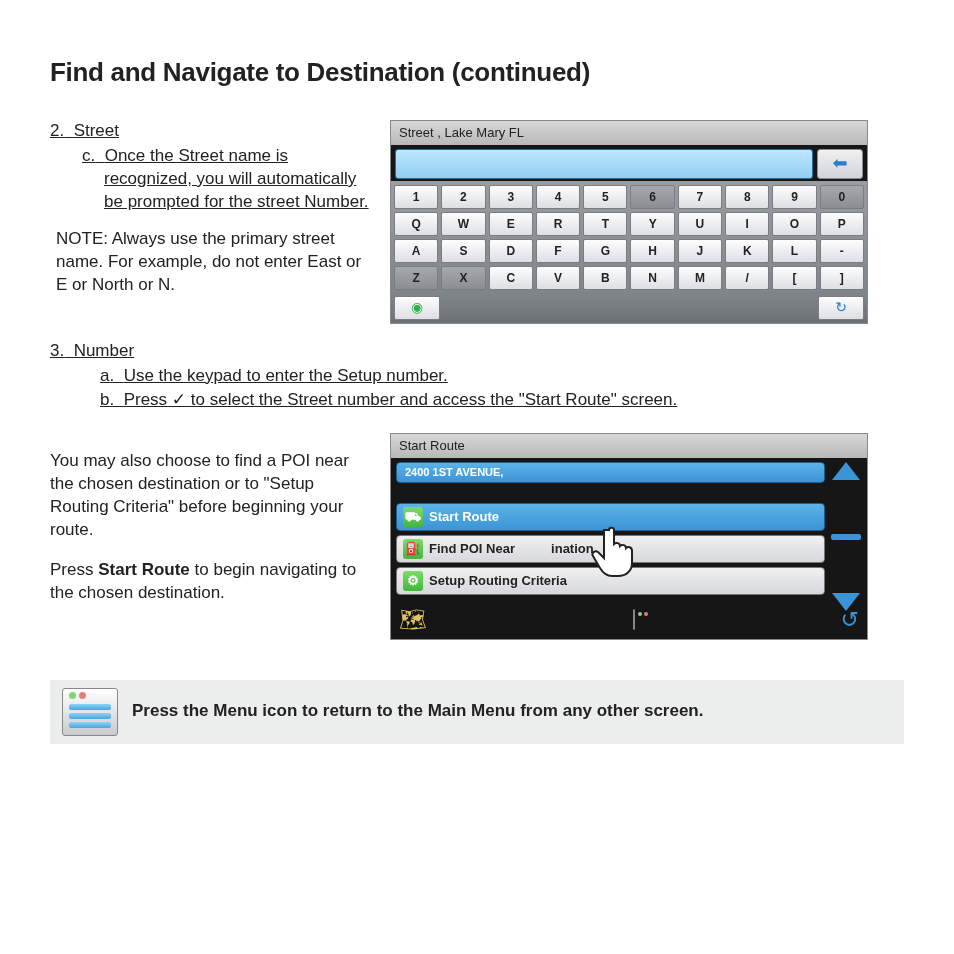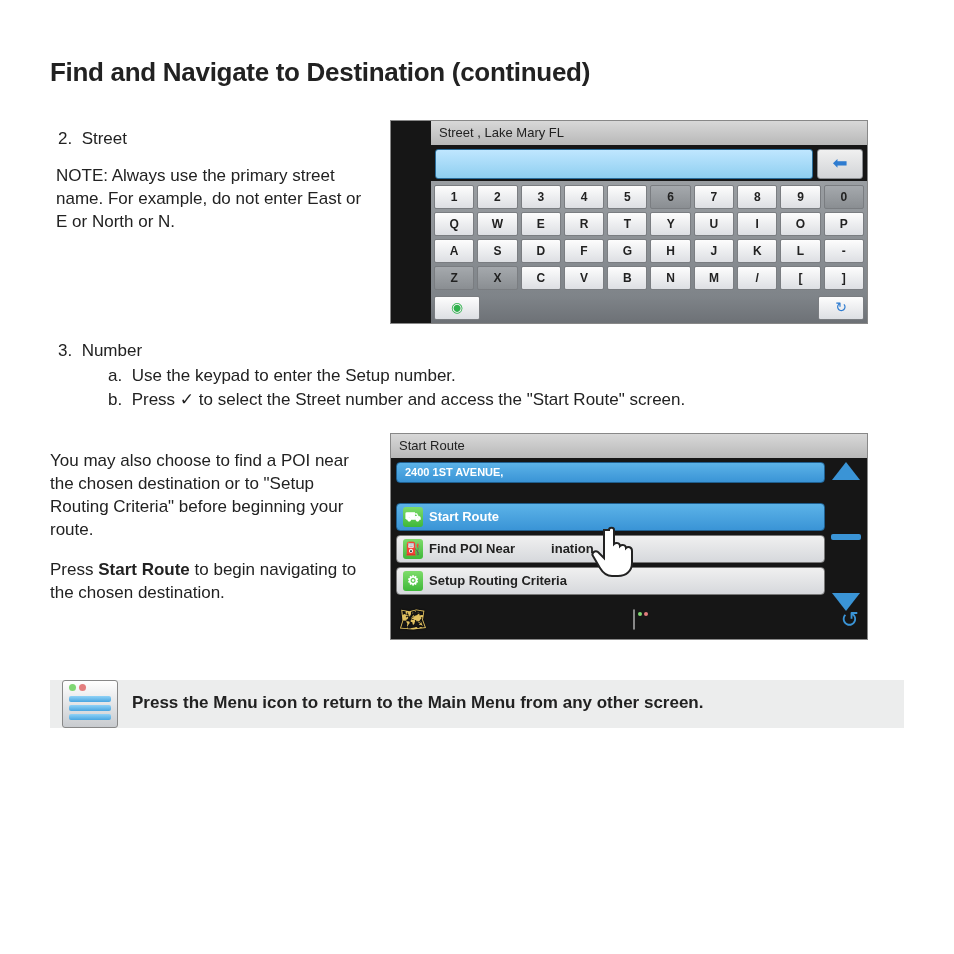--- a/index.html
+++ b/index.html
@@ -14,34 +14,33 @@
   }
   h1 {
     font-family: Arial, Helvetica, sans-serif;
     font-weight: 700;
     font-size: 26px;
     margin: 15px 0 30px 0;
     letter-spacing: -0.3px;
   }
   .section-top { display: flex; gap: 20px; align-items: flex-start; }
   .text-col { flex: 0 0 320px; }
-  ol.main { list-style: none; padding: 0; margin: 8px; }
+  ol.main { list-style: none; padding: 0; margin: 0; text-decoration: underline; }
   ol.main > li { margin-bottom: 12px; }
   .num-label { display: inline; }
   ol.sub { list-style: none; padding: 0 0 0 32px; margin: 2px 0; }
   ol.sub > li { margin: 1px 0; padding-left: 22px; text-indent: -22px; }
   .note { font-weight: 400; margin: 14px 0 10px 6px; }
   .image-col { flex: 1; }
   
   .gps-screen {
     width: 478px;
     background: #161616;
     border: 1px solid #888;
     font-family: Verdana, Arial, sans-serif;
-    padding-left: 40px;
   }
   .gps-title {
     background: linear-gradient(#d8d8d8,#b8b8b8);
     color: #222;
     font-size: 13px;
     padding: 3px 8px;
     font-weight: 400;
   }
   .input-row { display:flex; padding: 4px 4px 2px 4px; gap:4px; background:#161616; }
   .text-input {
@@ -156,21 +155,21 @@
   .hand {
     position:absolute; left:200px; top:90px; width:50px; height:54px;
   }
   .hand svg { width:100%; height:100%; }
 
   
   .footer-box {
     margin-top: 40px;
     background: #eceded;
     display:flex; align-items:center; gap:14px;
-    padding: 0 12px;
+    padding: 8px 12px;
   }
   .footer-icon {
     width:56px; height:48px;
     background: linear-gradient(#fff,#c8cbcf);
     border:1px solid #888; border-radius:3px;
     position:relative; overflow:hidden;
   }
   .footer-icon .bars {
     position:absolute; left:6px; top:12px; right:6px;
   }
@@ -210,20 +209,23 @@
 
 <h1>Find and Navigate to Destination (continued)</h1>
 
 <div class="section-top">
   <div class="text-col">
     <ol class="main">
       <li>
         <span class="num-label">2.</span>
         &nbsp;<span>Street</span>
         <ol class="sub">
+          <li>
+            <span>c.</span>&nbsp;&nbsp;<span>Once the Street name is recognized, you will automatically be prompted for the street Number.</span>
+          </li>
         </ol>
       </li>
     </ol>
     <div class="note">NOTE: Always use the primary street name. For example, do not enter East or E or North or N.</div>
   </div>
 
   <div class="image-col">
     <div class="gps-screen">
       <div class="gps-title">Street , Lake Mary FL</div>
       <div class="input-row">

